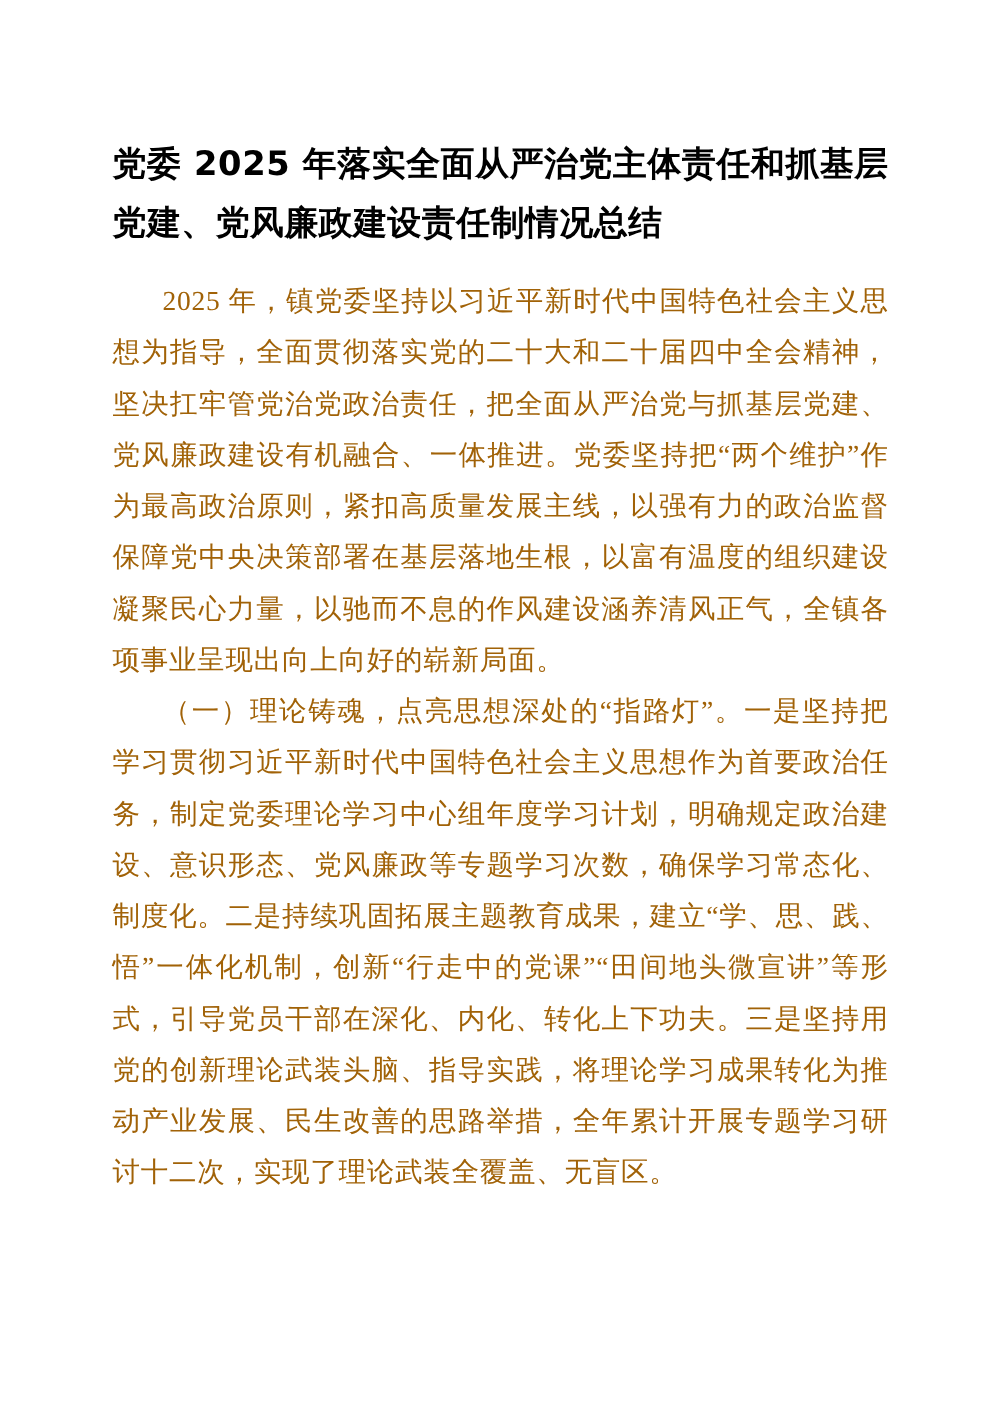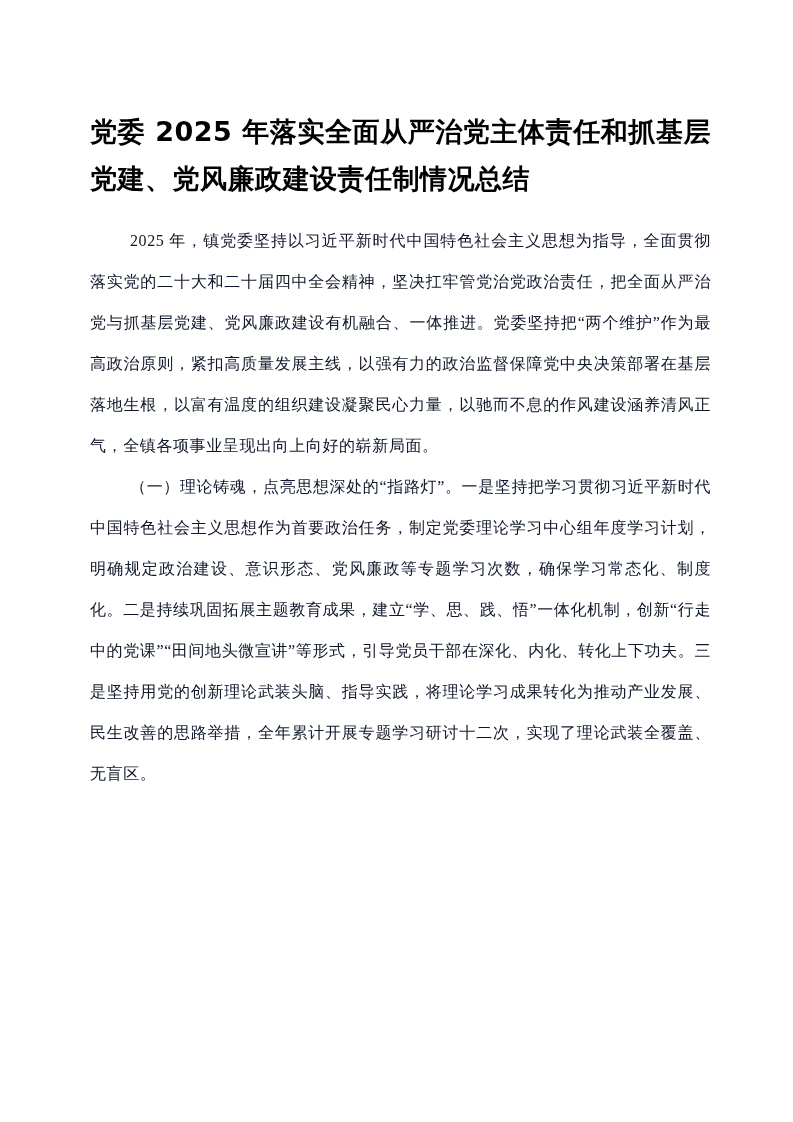--- a/index.html
+++ b/index.html
@@ -29,27 +29,27 @@
     font-size: 27px;
     line-height: 47px;
     letter-spacing: 0.5px;
     text-align: justify;
     text-align-last: left;
     margin: 0 0 18px 0;
     color: #000000;
   }
   .doc-body p {
     font-family: "Liberation Serif", "DejaVu Serif", serif;
-    font-size: 16px;
+    font-size: 22px;
     line-height: 41px;
     letter-spacing: 0.6px;
     margin: 0;
     text-align: justify;
     text-justify: inter-ideograph;
-    color: #0f172a;
+    color: #a16207;
   }
   .indent-2 {
     text-indent: 40px;
   }
   .indent-1 {
     text-indent: 20px;
   }
 </style>
 </head>
 <body>

